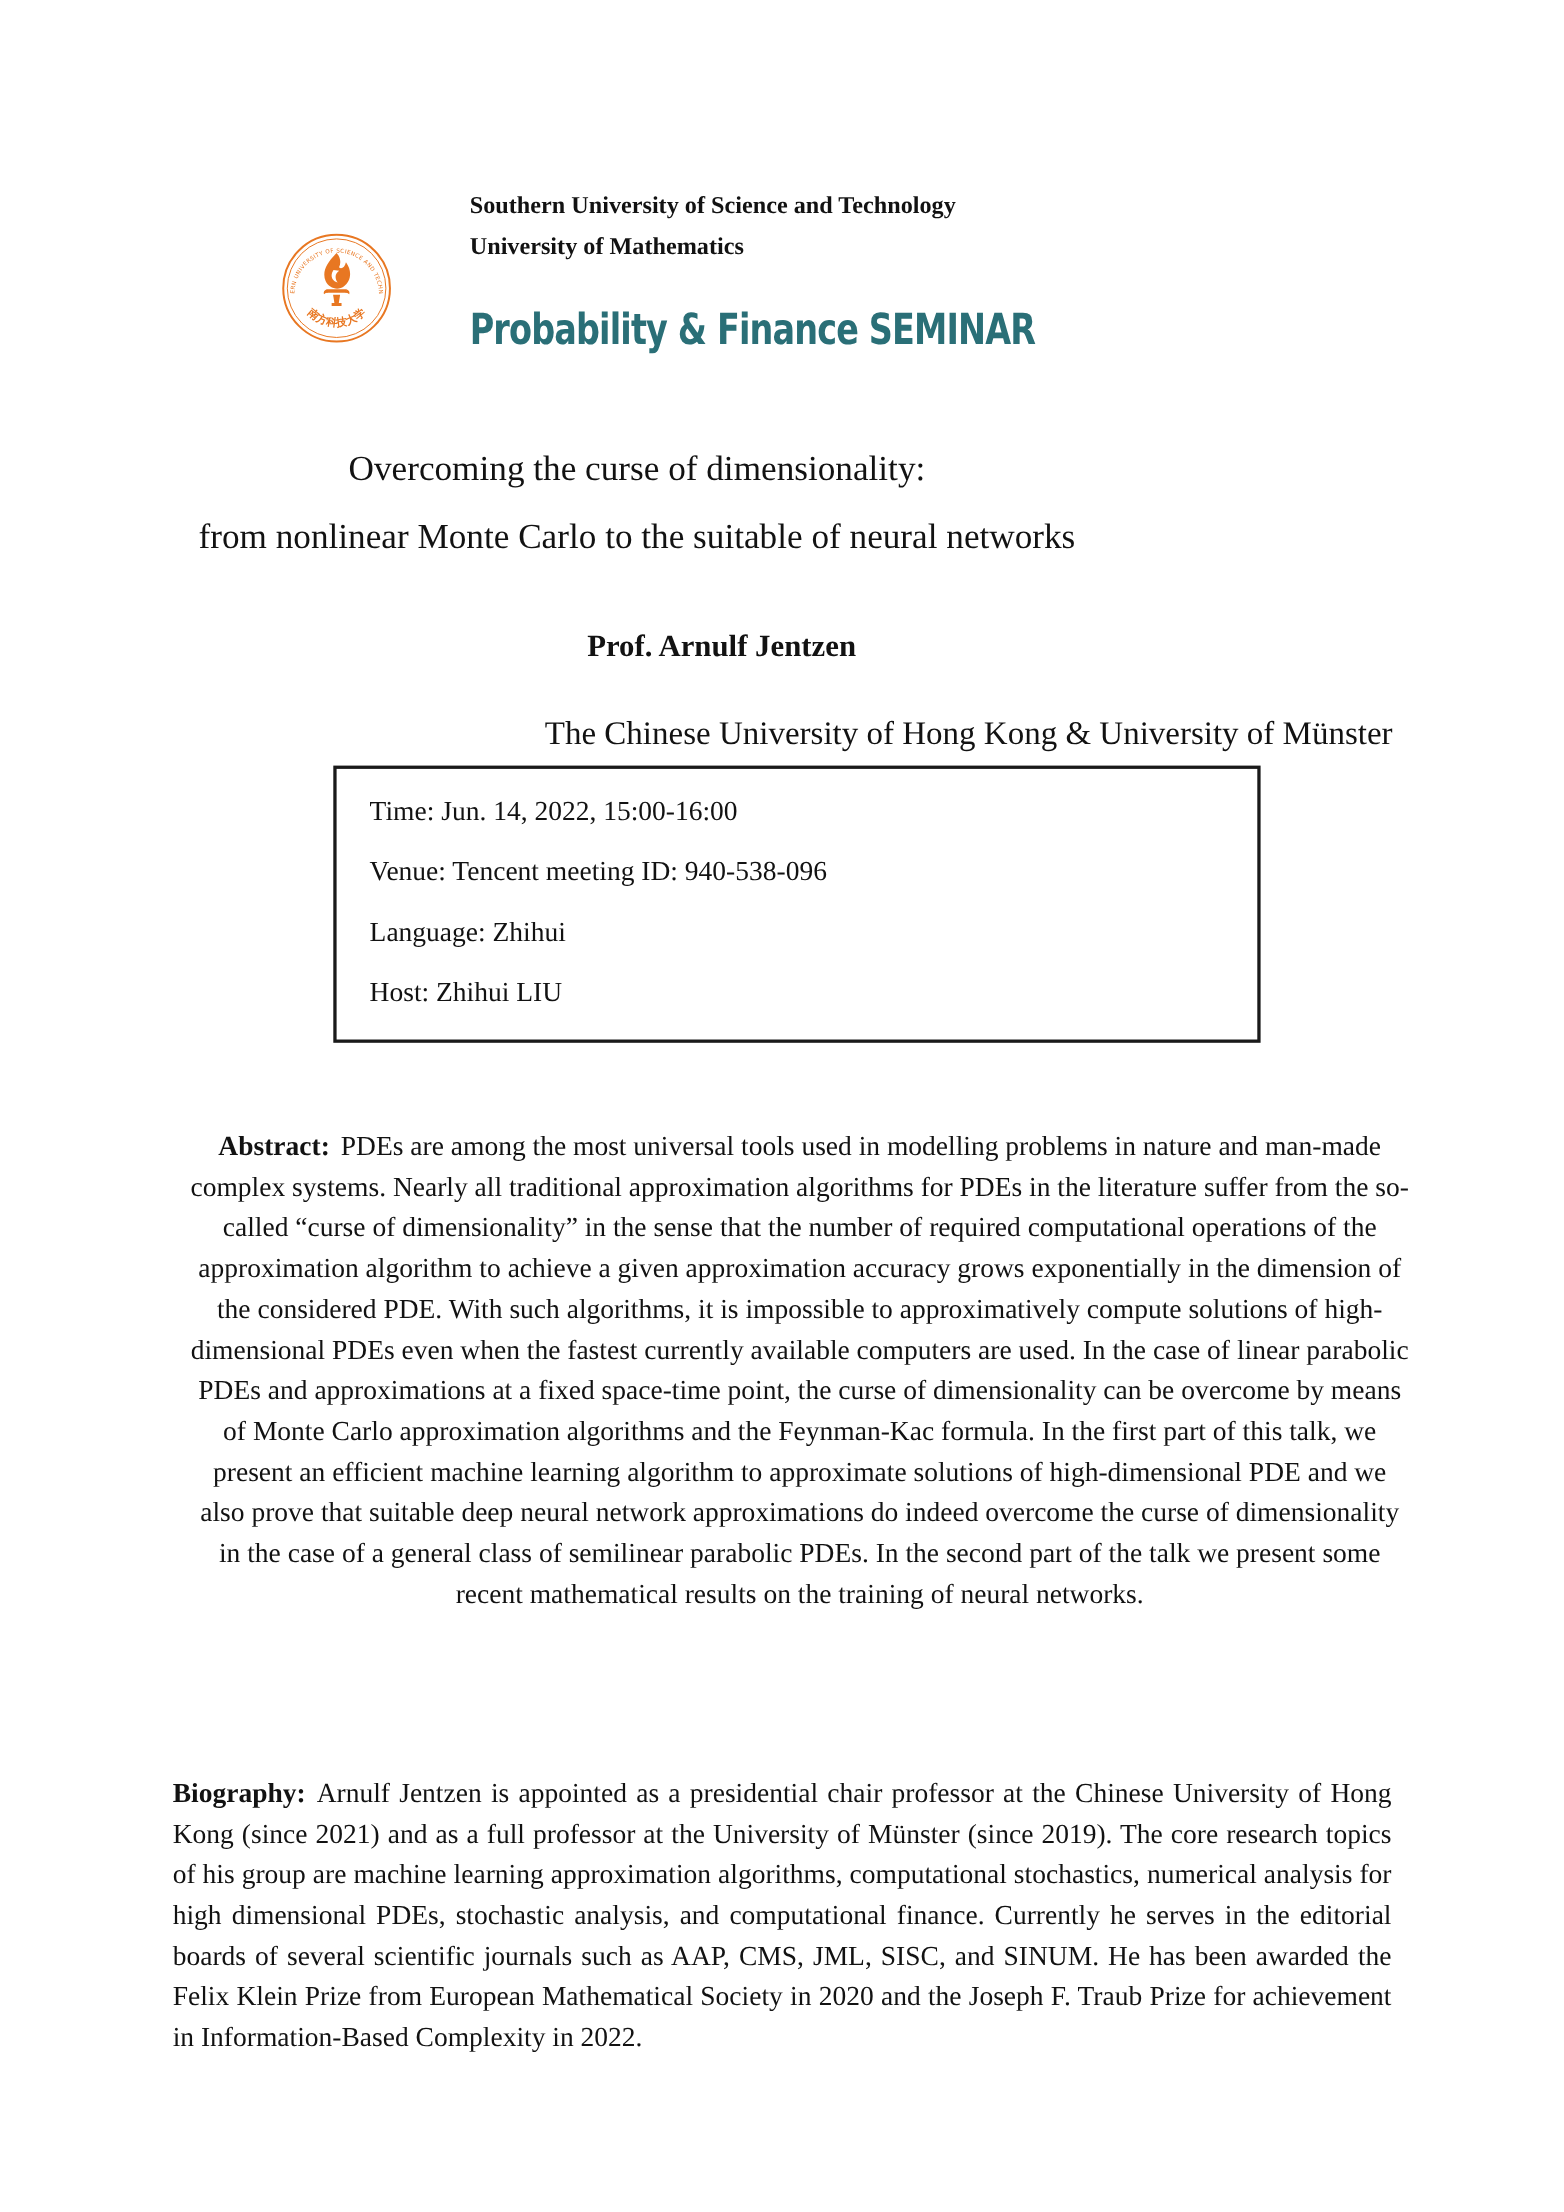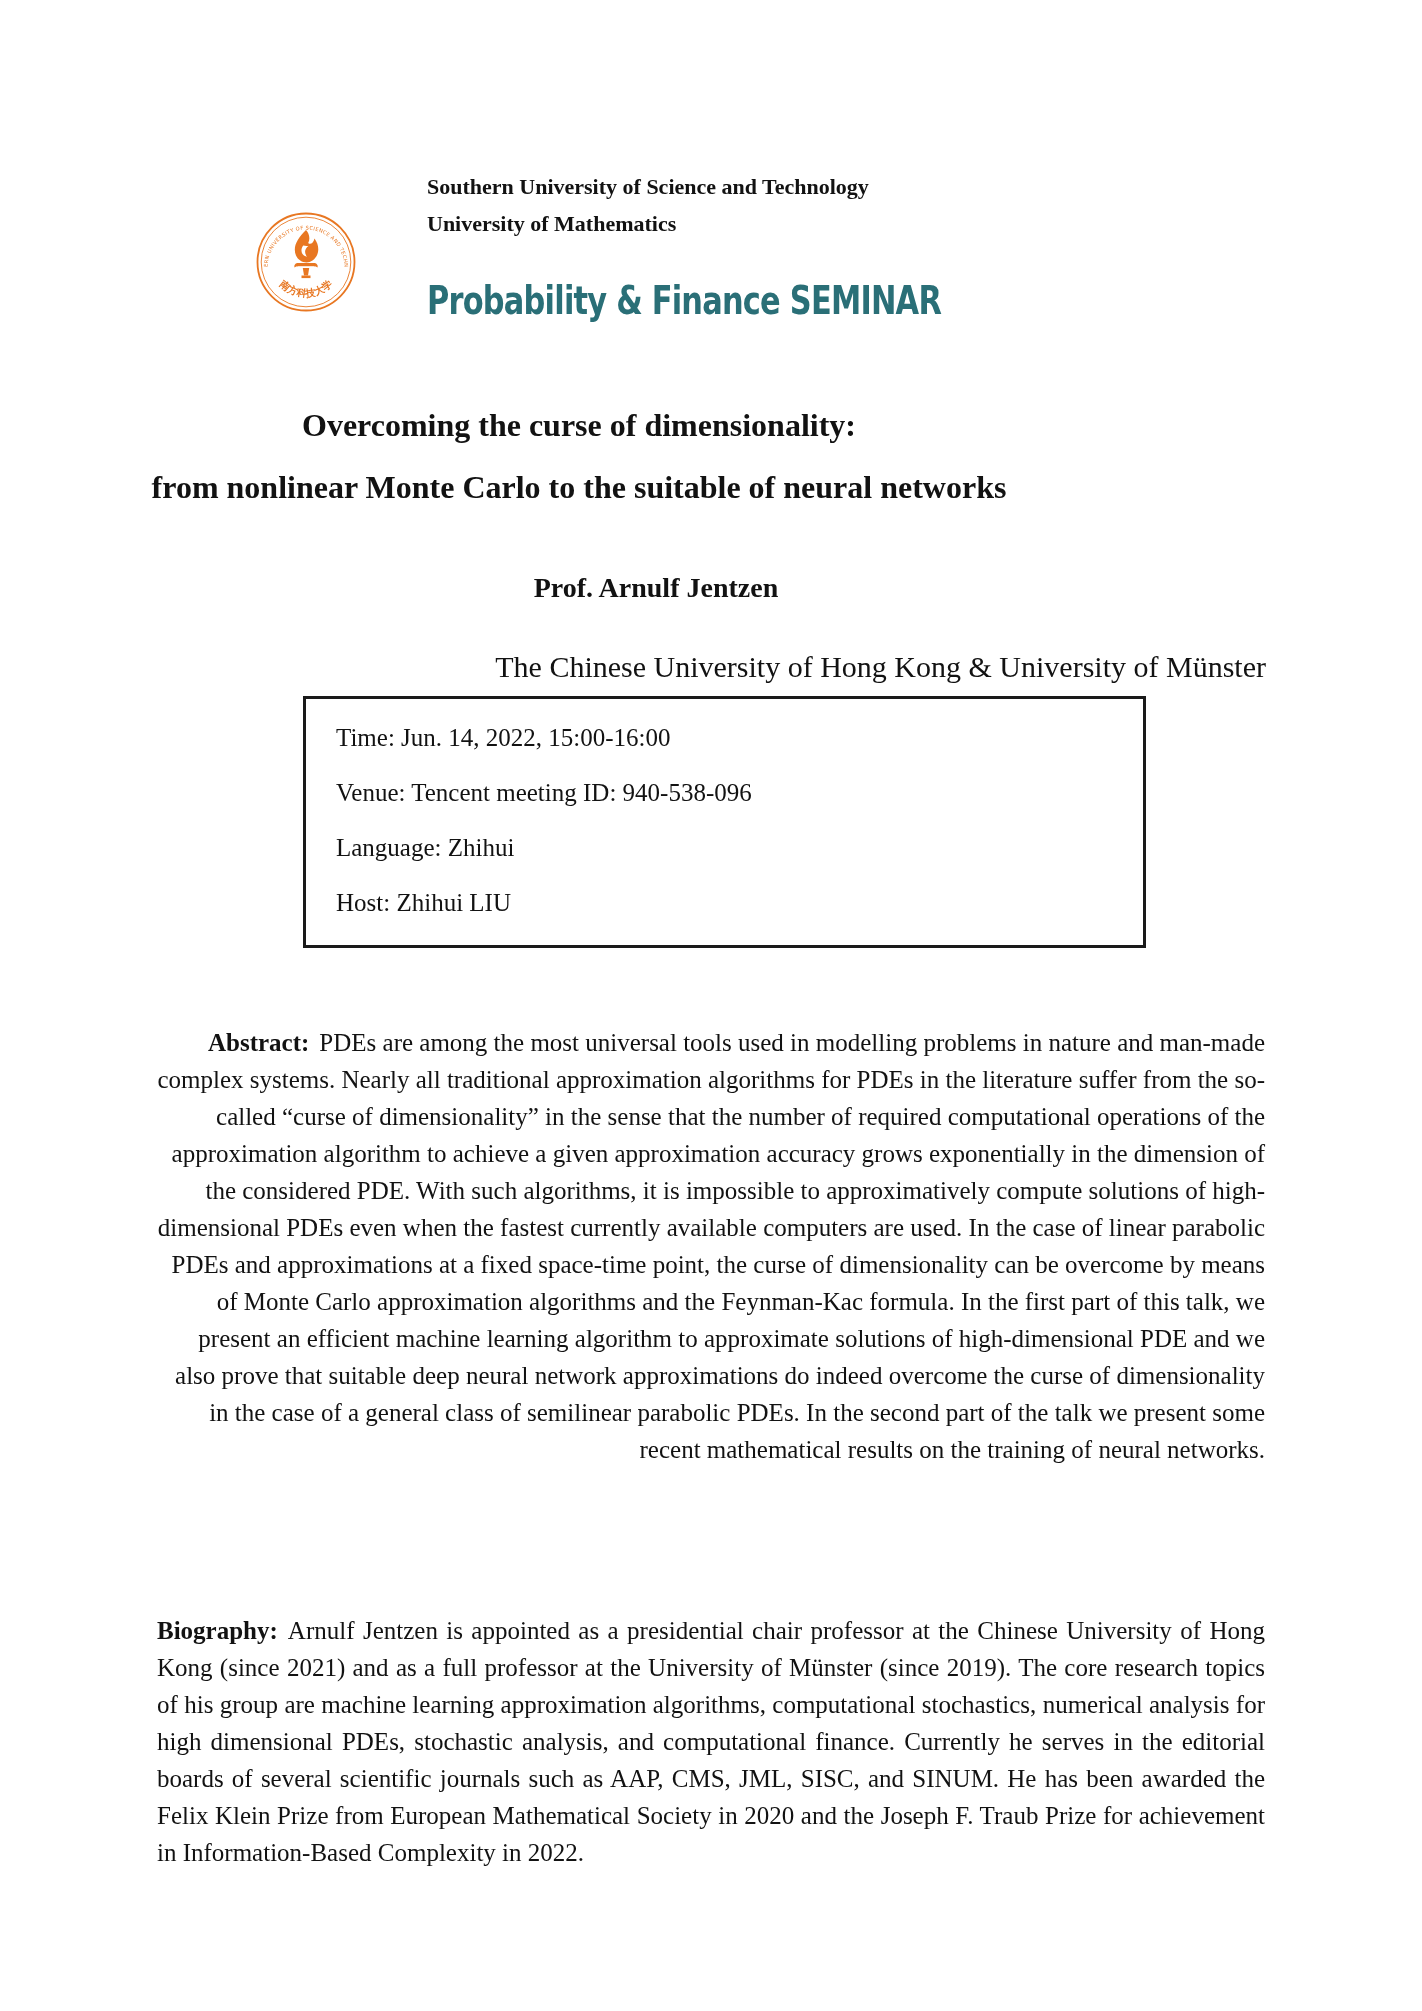--- a/index.html
+++ b/index.html
@@ -18,36 +18,36 @@
 
   .banner-wrap { position:absolute; left:427px; top:278px; }
   .banner {
     display:inline-block; font-family:"DejaVu Sans", sans-serif; font-weight:bold;
     font-size:39px; line-height:46px; letter-spacing:-1px; white-space:nowrap;
     transform:scaleX(0.78); transform-origin:left center;
   }
 
   
   .title-block { position:absolute; left:0; top:394px; width:1158px; text-align:center;
-                 font-weight:bold; font-size:32px; line-height:62px; }
+                 font-weight:normal; font-size:32px; line-height:62px; }
   .speaker { position:absolute; left:0; top:568px; width:1312px; text-align:center;
              font-weight:bold; font-size:28px; line-height:40px; }
   .affiliation { position:absolute; left:0; top:646px; width:1266px; text-align:right;
                  font-size:30px; line-height:42px; }
 
   
   .details-box {
     position:absolute; left:303px; top:696px; width:843px; height:252px;
     border:3px solid #1a1a1a; box-sizing:border-box; padding:11px 20px 0 30px;
   }
   .detail-line { font-size:25px; line-height:55px; margin:0; white-space:nowrap; }
 
   
   .para { position:absolute; left:157px; width:1108px; font-size:25px; line-height:37px; }
-  .abstract-para  { top:1024px; text-align:right; }
+  .abstract-para  { top:1024px; text-align:center;margin-left:16px; }
   .biography-para { top:1612px; text-align:justify; }
   .para-label { font-weight:bold; margin-right:10px; }
 </style>
 </head>
 <body>
 
 <div class="page">
 
   <svg class="logo" viewBox="0 0 100 100" aria-hidden="true">
     <defs>

